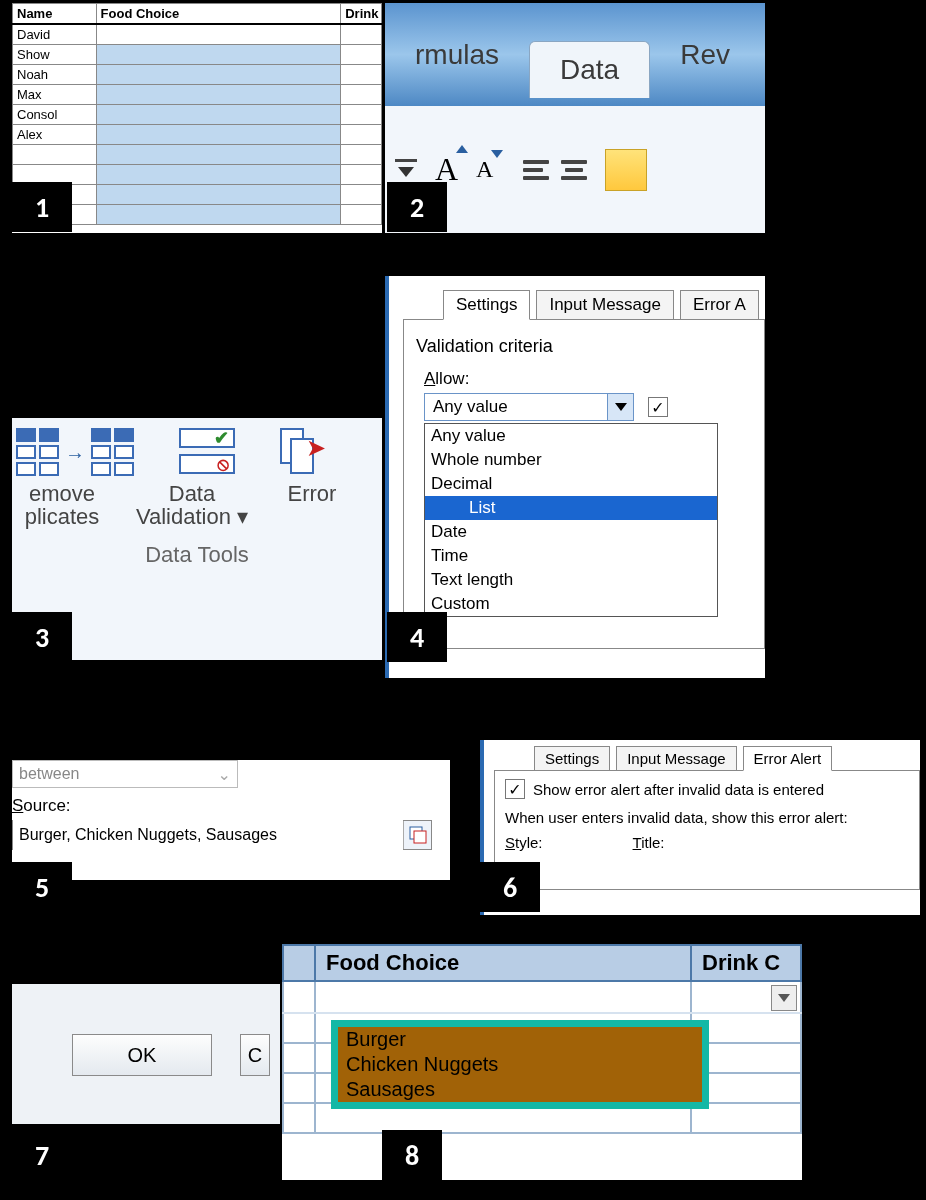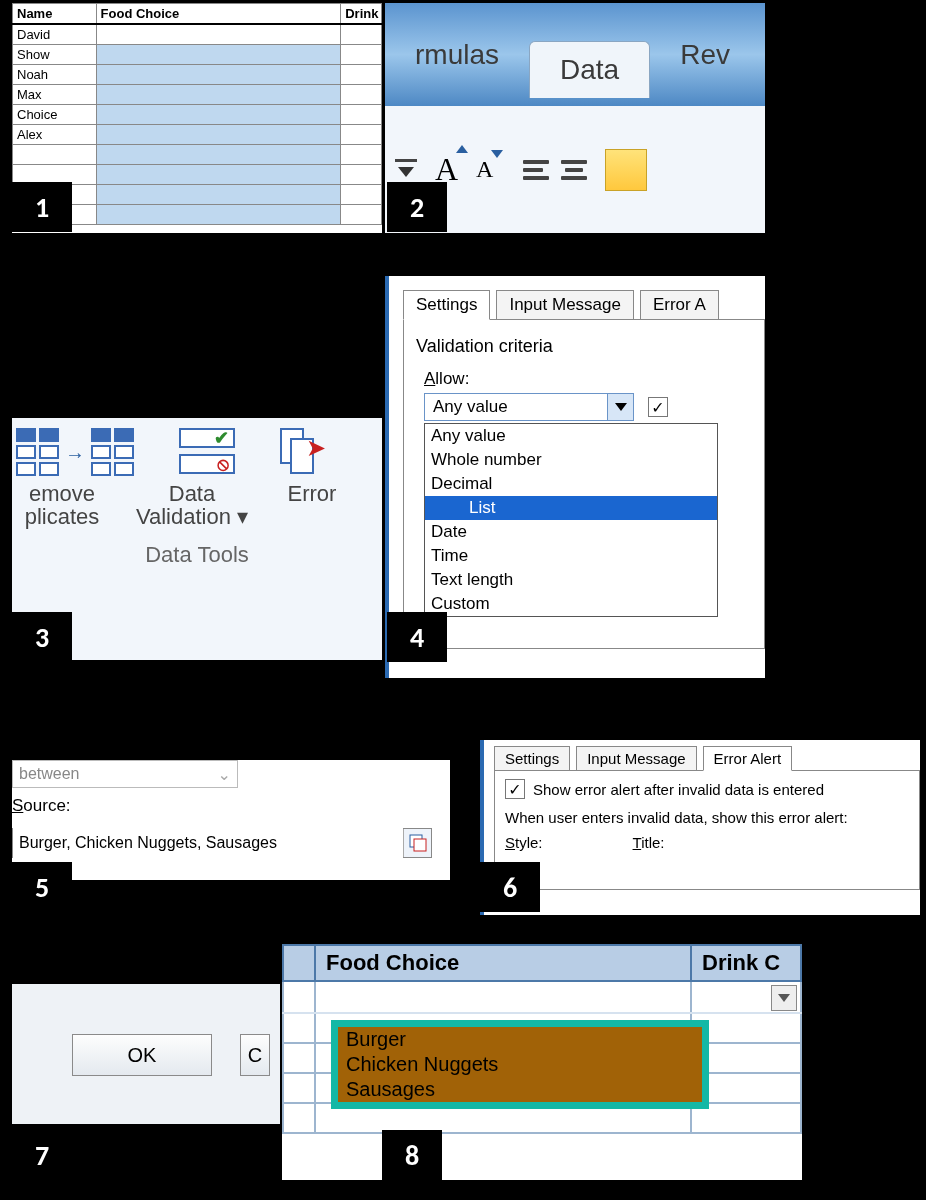--- a/index.html
+++ b/index.html
@@ -86,21 +86,21 @@
   .consol-icon .g.a { left:0; top:0; }
   .consol-icon .g.b { left:10px; top:10px; }
   .consol-icon .arr { position:absolute; right:-6px; top:6px; color:#c82020; font-size:24px; }
   .p3 .row-labels { display:flex; gap:20px; font-size:22px; color:#444; margin-top:6px;}
   .p3 .grouplabel { text-align:center; font-size:22px; color:#666; margin-top:14px;}
   .p3 .row-labels div { text-align:center; line-height:1.05; }
 
   
   .p4 { left: 385px; top: 276px; width: 380px; height: 402px; }
   .dlg-border { border-left: 4px solid #2b6ab2; height:100%; padding:14px 0 0 14px; }
-  .tabs4 { display:flex; gap:6px; }
+  .tabs4 { display:flex; gap:6px;margin-left:40px; }
   .tab4 {
     border:1px solid #888; padding:4px 12px; font-size:17px; background:#f4f4f4;
   }
   .tab4.active { background:#fff; border-bottom:1px solid #fff; position:relative; z-index:2; }
   .tabpane { border:1px solid #888; padding:10px 10px 0 10px; margin-top:-1px; height:330px; }
   .vc-title { font-size:18px; margin:6px 0 12px 2px; }
   .lbl { font-size:17px; margin:0 0 4px 10px; }
   .lbl u { text-decoration: underline; }
   .allowbox {
     display:flex; align-items:center; gap:14px; margin-left:10px;
@@ -209,21 +209,21 @@
             <td>Noah</td>
             <td class="sel"></td>
             <td></td>
           </tr>
       <tr>
             <td>Max</td>
             <td class="sel"></td>
             <td></td>
           </tr>
       <tr>
-            <td>Choice</td>
+            <td>Consol</td>
             <td class="sel"></td>
             <td></td>
           </tr>
       <tr>
             <td>Alex</td>
             <td class="sel"></td>
             <td></td>
           </tr>
       <tr>
             <td></td>
@@ -349,21 +349,21 @@
       </div>
     </div>
   </div>
   <div class="numlabel" style="left:387px; top:612px;">4</div>
 
   <div class="panel p5">
     <div class="disabled-select">
       <span>between</span>
         <span class="dd"></span>
     </div>
-    <div class="lbl" style="margin:8px 0 12px 0;"><u>S</u><span>ource:</span></div>
+    <div class="lbl" style="margin:8px 0 4px 0;"><u>S</u><span>ource:</span></div>
     <div class="srcbox">
       <input value="Burger, Chicken Nuggets, Sausages" style="">
       <div class="rangebtn">
         <svg viewBox="0 0 18 18">
             <rect x="1" y="1" width="12" height="12" fill="#fff" stroke="#2a5fa0"></rect>
             <rect x="5" y="5" width="12" height="12" fill="#fff" stroke="#c82020"></rect>
           </svg>
       </div>
     </div>
   </div>

